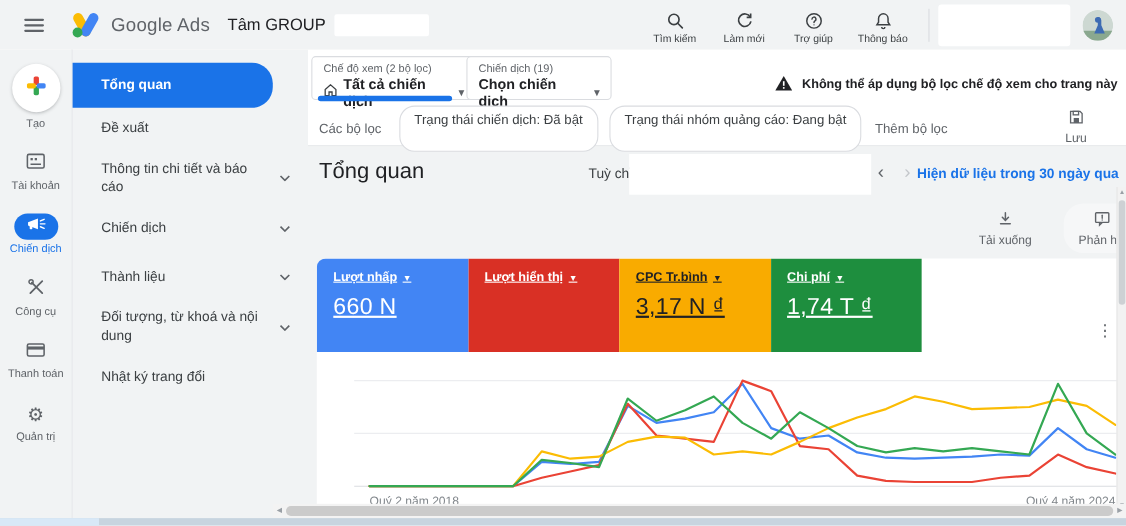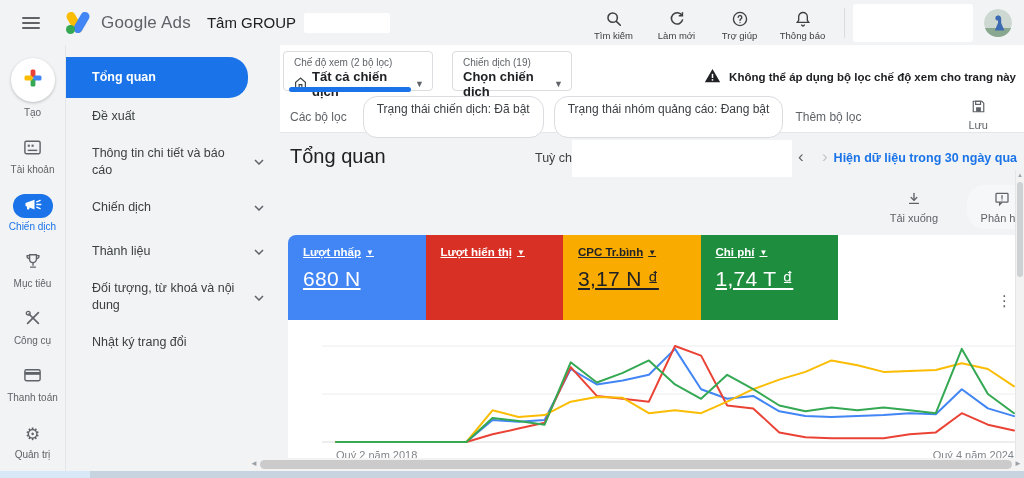--- a/index.html
+++ b/index.html
@@ -53,21 +53,21 @@
   .white-top{position:absolute;top:0;left:0;right:0;height:88px;background:#fff;border-bottom:1px solid #e4e6e9;}
 
   .sel-box{position:absolute;top:6px;background:#fff;border:1px solid #dadce0;border-radius:4px;height:40px;
     padding:5px 8px 0 10px;cursor:pointer;}
   .sel-box .cap{font-size:10px;color:#5f6368;}
   .sel-row{display:flex;align-items:center;margin-top:1px;}
   .sel-row .val{font-size:13px;font-weight:700;color:#202124;margin-left:5px;}
   .sel-row .caret{margin-left:auto;font-size:9px;color:#5f6368;padding-left:10px;}
   .sel-view{left:3px;width:150px;}
   .sel-view .blue-ind{position:absolute;left:5px;bottom:-2px;width:122px;height:5px;background:#1a73e8;border-radius:3px;}
-  .sel-campaign{left:172px;width:120px;}
+  .sel-campaign{left:144px;width:132px;}
   .sel-campaign .val{margin-left:0;}
 
   .warn{position:absolute;top:23px;right:8px;display:flex;align-items:center;gap:8px;
     font-size:11.5px;font-weight:600;color:#202124;}
 
   .filter-row{position:absolute;top:55px;left:10px;right:0;height:33px;display:flex;align-items:center;}
   .filter-lbl{font-size:12px;color:#5f6368;margin-right:16px;}
   .chip{border:1px solid #dadce0;border-radius:14px;height:42px;line-height:24px;padding:0 13px;
     font-size:12px;color:#3c4043;background:#fff;margin-right:10px;cursor:pointer;white-space:nowrap;}
   .addf{font-size:12px;color:#5f6368;margin-left:2px;cursor:pointer;}
@@ -208,32 +208,20 @@
         <span>
       <svg width="18" height="13" viewBox="0 0 24 16">
         <path d="M2 6 L14 1.5 L14 14.5 L2 10 Z" fill="#fff"></path>
         <rect x="4" y="10" width="3.2" height="4.5" rx="1" fill="#fff"></rect>
         <path d="M17 4.5 l4.5 -2 M17 8 h5.5 M17 11.5 l4.5 2" stroke="#fff" stroke-width="1.7" stroke-linecap="round"></path>
       </svg></span>
       </div>
     <div class="lbl">Chiến dịch</div>
   </div>
 
-  <div class="rail-item">
-    <div class="ic">
-        <span>
-      <svg width="18" height="18" viewBox="0 0 20 20" fill="none" stroke="#5f6368" stroke-width="1.5">
-        <path d="M6.2 3 h7.6 v5 a3.8 3.8 0 0 1 -7.6 0 z"></path>
-        <path d="M6.2 4 H3.4 a2.6 2.6 0 0 0 2.9 3.2"></path>
-        <path d="M13.8 4 h2.8 a2.6 2.6 0 0 1 -2.9 3.2"></path>
-        <path d="M10 12 v3.2 M6.8 16.8 h6.4"></path>
-          </svg></span>
-      </div>
-    <div class="lbl">Mục tiêu</div>
-  </div>
 
   <div class="rail-item">
     <div class="ic">
         <span>
       <svg width="18" height="18" viewBox="0 0 20 20" fill="none" stroke="#5f6368" stroke-width="1.8" stroke-linecap="round">
         <path d="M5.5 5.5 L16 16"></path>
             <path d="M16 4 L4 16"></path>
         <circle cx="4.7" cy="4.7" r="2.1" stroke-width="1.5"></circle>
           </svg></span>
       </div>
@@ -383,21 +371,21 @@
     </div>
   </div>
 
   <div class="content-card">
     <div class="cards">
       <div class="card c0">
         <div class="lr">
             <span>Lượt nhấp</span>
             <span class="caret">▼</span>
           </div>
-        <div class="val">680 N</div>
+        <div class="val">660 N</div>
       </div>
       <div class="card c1">
         <div class="lr">
             <span>Lượt hiển thị</span>
             <span class="caret">▼</span>
           </div>
       </div>
       <div class="card c2">
         <div class="lr">
             <span>CPC Tr.bình</span>

